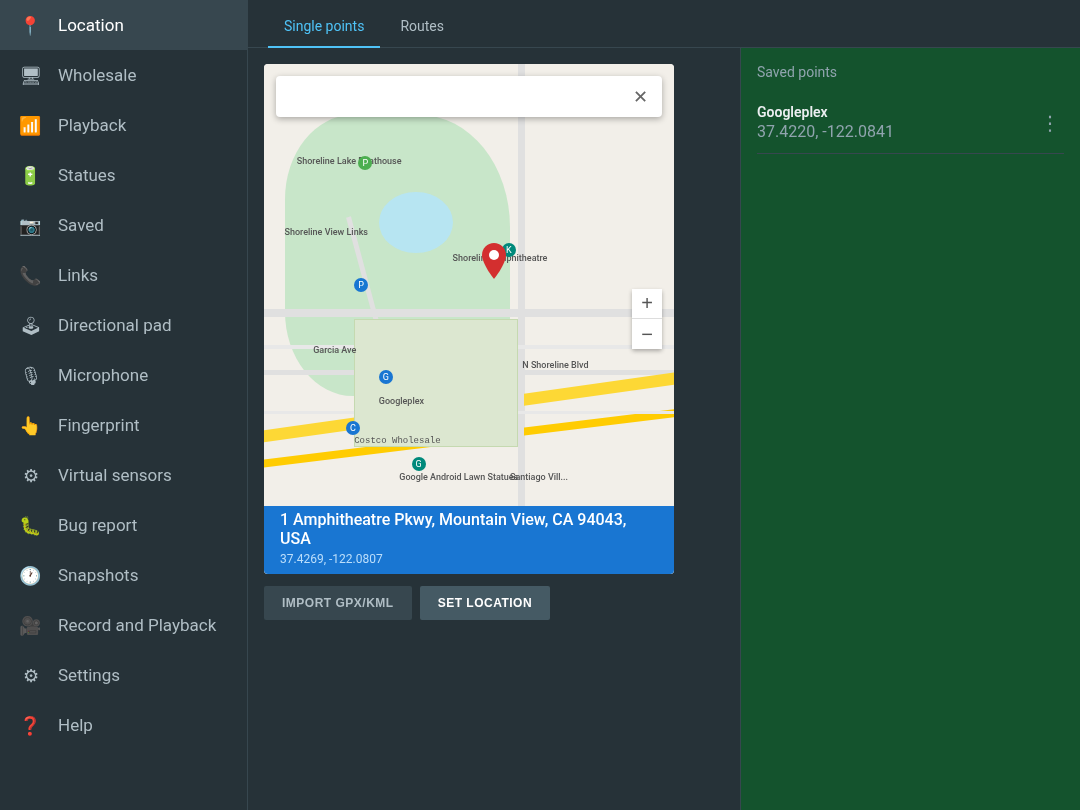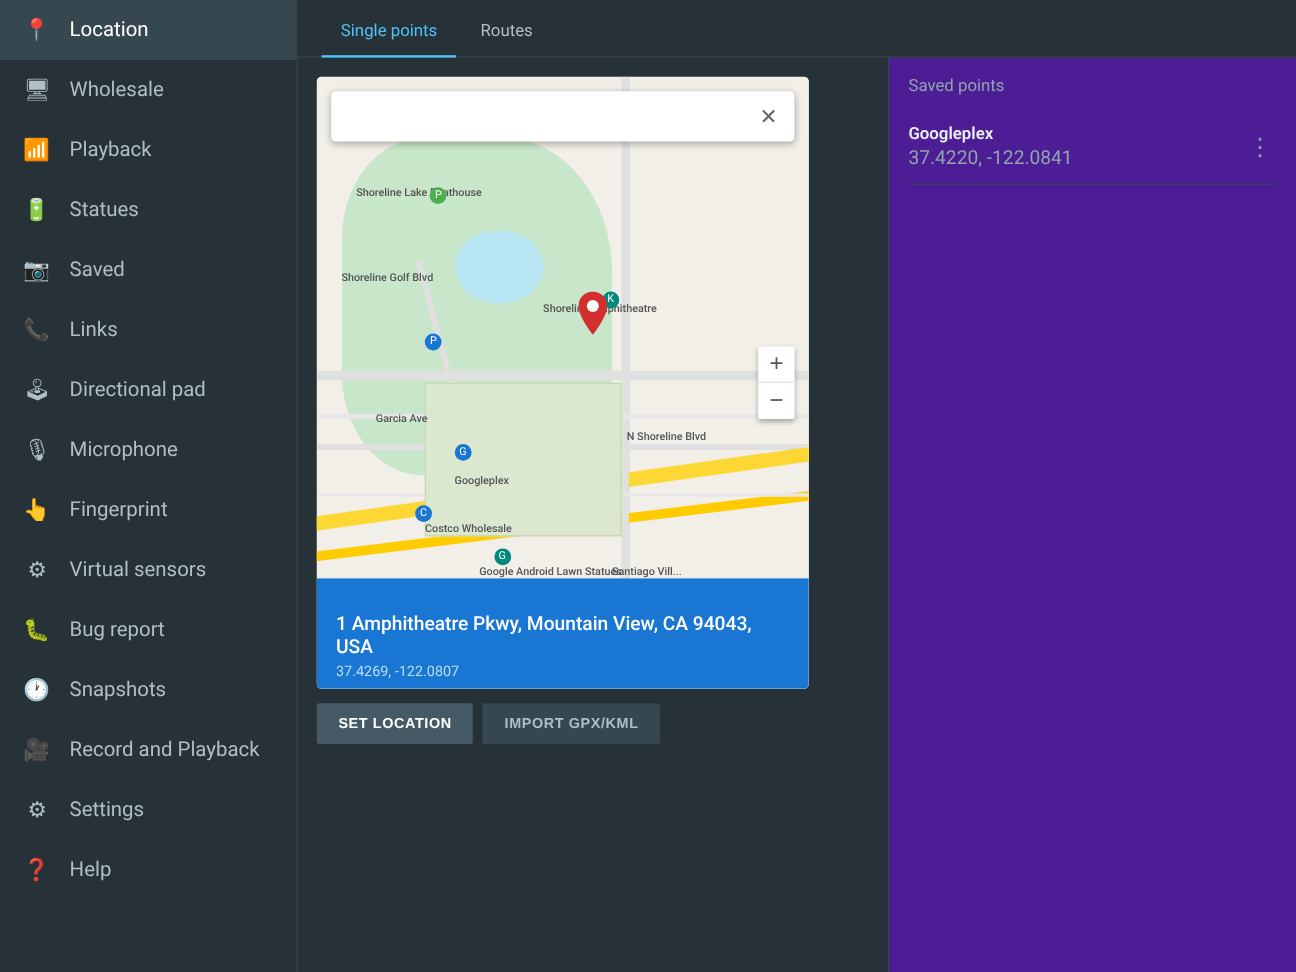--- a/index.html
+++ b/index.html
@@ -166,21 +166,21 @@
       position: absolute;
       top: 43%;
       left: 56%;
       transform: translate(-50%, -100%);
       z-index: 10;
     }
 
     
     .address-bar {
       background: #1976d2;
-      padding: 28px 16px 8px;
+      padding: 4px 16px 8px;
       color: white;
     }
     .address-bar .address-main {
       font-size: 16px;
       font-weight: 500;
       margin-bottom: 4px;
     }
     .address-bar .address-coords {
       font-size: 12px;
       color: #bbdefb;
@@ -219,21 +219,21 @@
     }
     .bottom-btn.primary {
       background: #455a64;
       color: white;
     }
 
     
     .saved-panel {
       width: 340px;
       min-width: 340px;
-      background: #4c1d95;
+      background: #14532d;
       padding: 16px;
       border-left: 1px solid #37474f;
     }
     .saved-panel-title {
       font-size: 14px;
       color: #90a4ae;
       margin-bottom: 12px;
     }
     .saved-item {
       display: flex;
@@ -405,25 +405,25 @@
           <div style="position:absolute;background:#e0e0e0;width:6px;height:100%;top:0;left:62%;"></div>
 
           <div style="position:absolute;background:#e8e8e8;width:100%;height:4px;top:55%;"></div>
           <div style="position:absolute;background:#e8e8e8;width:100%;height:3px;top:68%;"></div>
 
           <div style="position:absolute;top:50%;left:22%;width:40%;height:25%;background:#dce7d0;border:1px solid #c5d9b0;"></div>
         </div>
 
         <div id="map-labels-container">
             <div class="map-label" style="left: 8%; top: 18%;">Shoreline Lake Boathouse</div>
-            <div class="map-label" style="left: 5%; top: 32%;">Shoreline Golf Blvd</div>
+            <div class="map-label" style="left: 5%; top: 32%;">Shoreline View Links</div>
             <div class="map-label" style="left: 46%; top: 37%;">Shoreline Amphitheatre</div>
             <div class="map-label" style="left: 12%; top: 55%;">Garcia Ave</div>
             <div class="map-label" style="left: 28%; top: 65%;">Googleplex</div>
-            <div class="map-label" style="left: 22%; top: 73%;">Costco Wholesale</div>
+            <div class="map-label" style="left: 22%; top: 73%; font-family: Liberation Mono, monospace;">Costco Wholesale</div>
             <div class="map-label" style="left: 33%; top: 80%;">Google Android Lawn Statues</div>
             <div class="map-label" style="left: 60%; top: 80%;">Santiago Vill...</div>
             <div class="map-label" style="left: 42%; top: 90%;">Computer...</div>
             <div class="map-label" style="left: 63%; top: 58%;">N Shoreline Blvd</div>
             <div class="map-label" style="left: 25%; top: 88%;">Renge...</div>
           </div>
 
         <div class="map-poi green" style="top:18%;left:23%;">P</div>
         <div class="map-poi teal" style="top:35%;left:58%;">K</div>
         <div class="map-poi blue" style="top:60%;left:28%;">G</div>
@@ -452,22 +452,22 @@
         <div style="position:absolute;bottom:0;left:0;right:0;">
           <div class="address-bar">
             <div class="address-main">1 Amphitheatre Pkwy, Mountain View, CA 94043, USA</div>
             <div class="address-coords">37.4269, -122.0807</div>
           </div>
         </div>
 
       </div>
 
       <div class="bottom-buttons">
+        <button class="bottom-btn">IMPORT GPX/KML</button>
         <button class="bottom-btn primary">SET LOCATION</button>
-        <button class="bottom-btn">IMPORT GPX/KML</button>
       </div>
 
     </div>
 
     <div class="saved-panel">
       <div class="saved-panel-title">Saved points</div>
       <div id="saved-items-container">
           <div class="saved-item">
     <div>
       <div class="saved-item-name">Googleplex</div>

